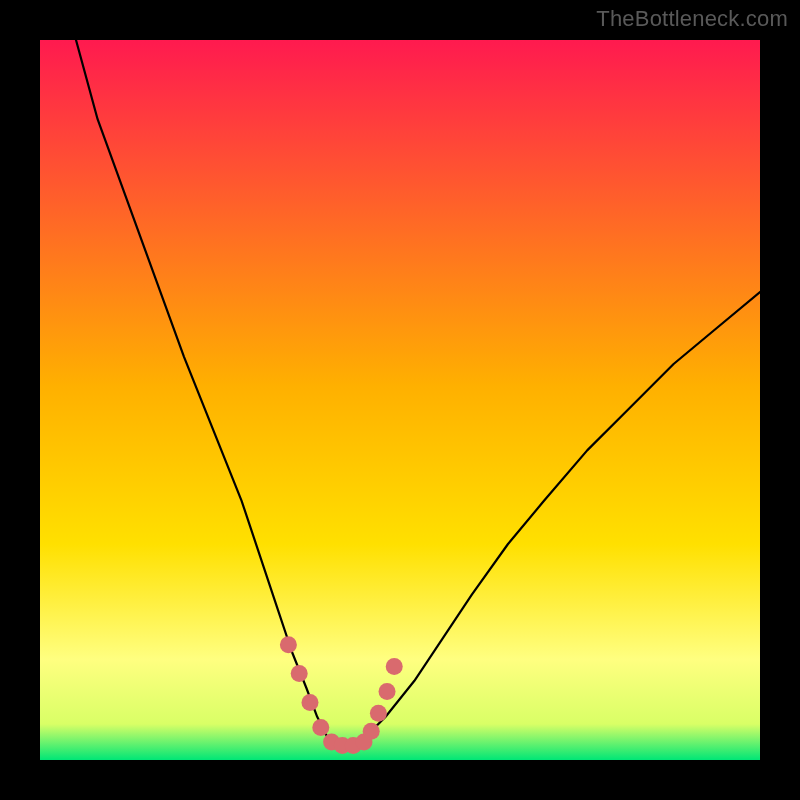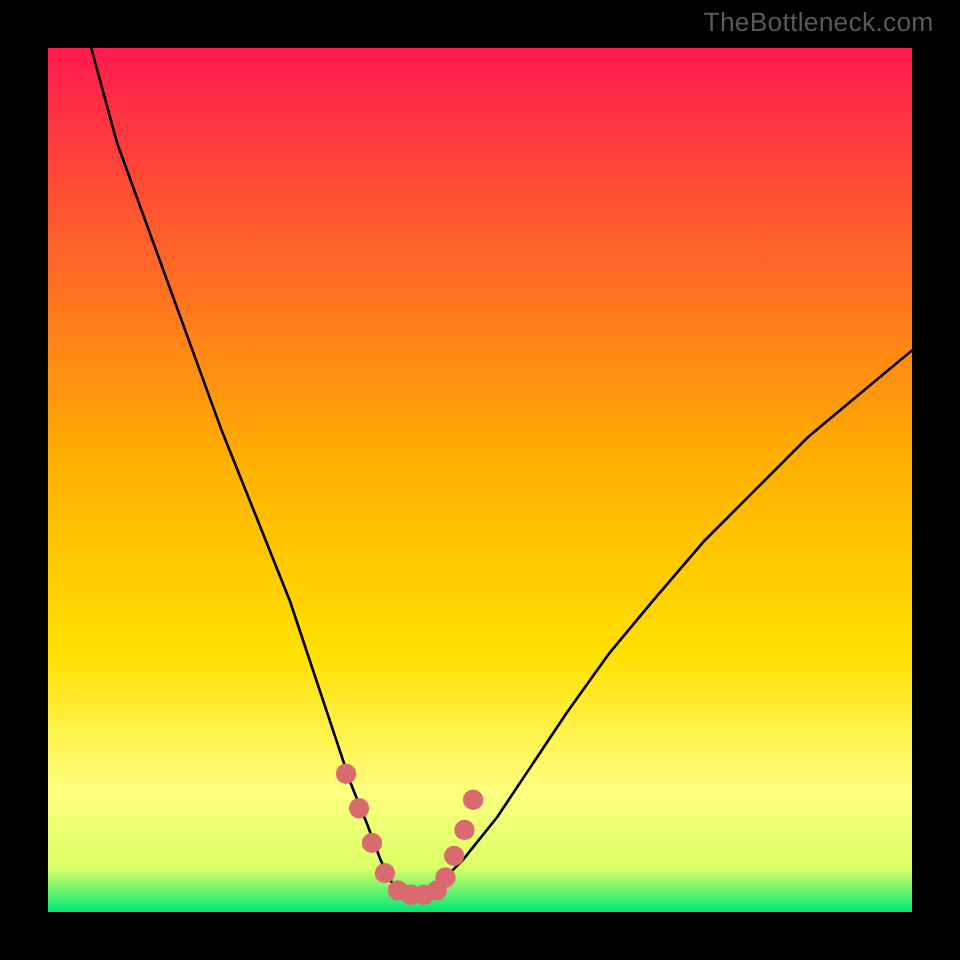--- a/index.html
+++ b/index.html
@@ -21,21 +21,21 @@
     position: absolute;
     left: 40px;
     top: 40px;
     width: 720px;
     height: 720px;
     overflow: hidden;
   }
   .attribution {
     position: absolute;
     top: 6px;
-    right: 22px;
+    right: 12px;
     color: #595959;
     font-size: 22px;
     font-weight: 500;
     letter-spacing: 0.2px;
   }
 </style>
 </head>
 <body>
 
 <div class="frame">

